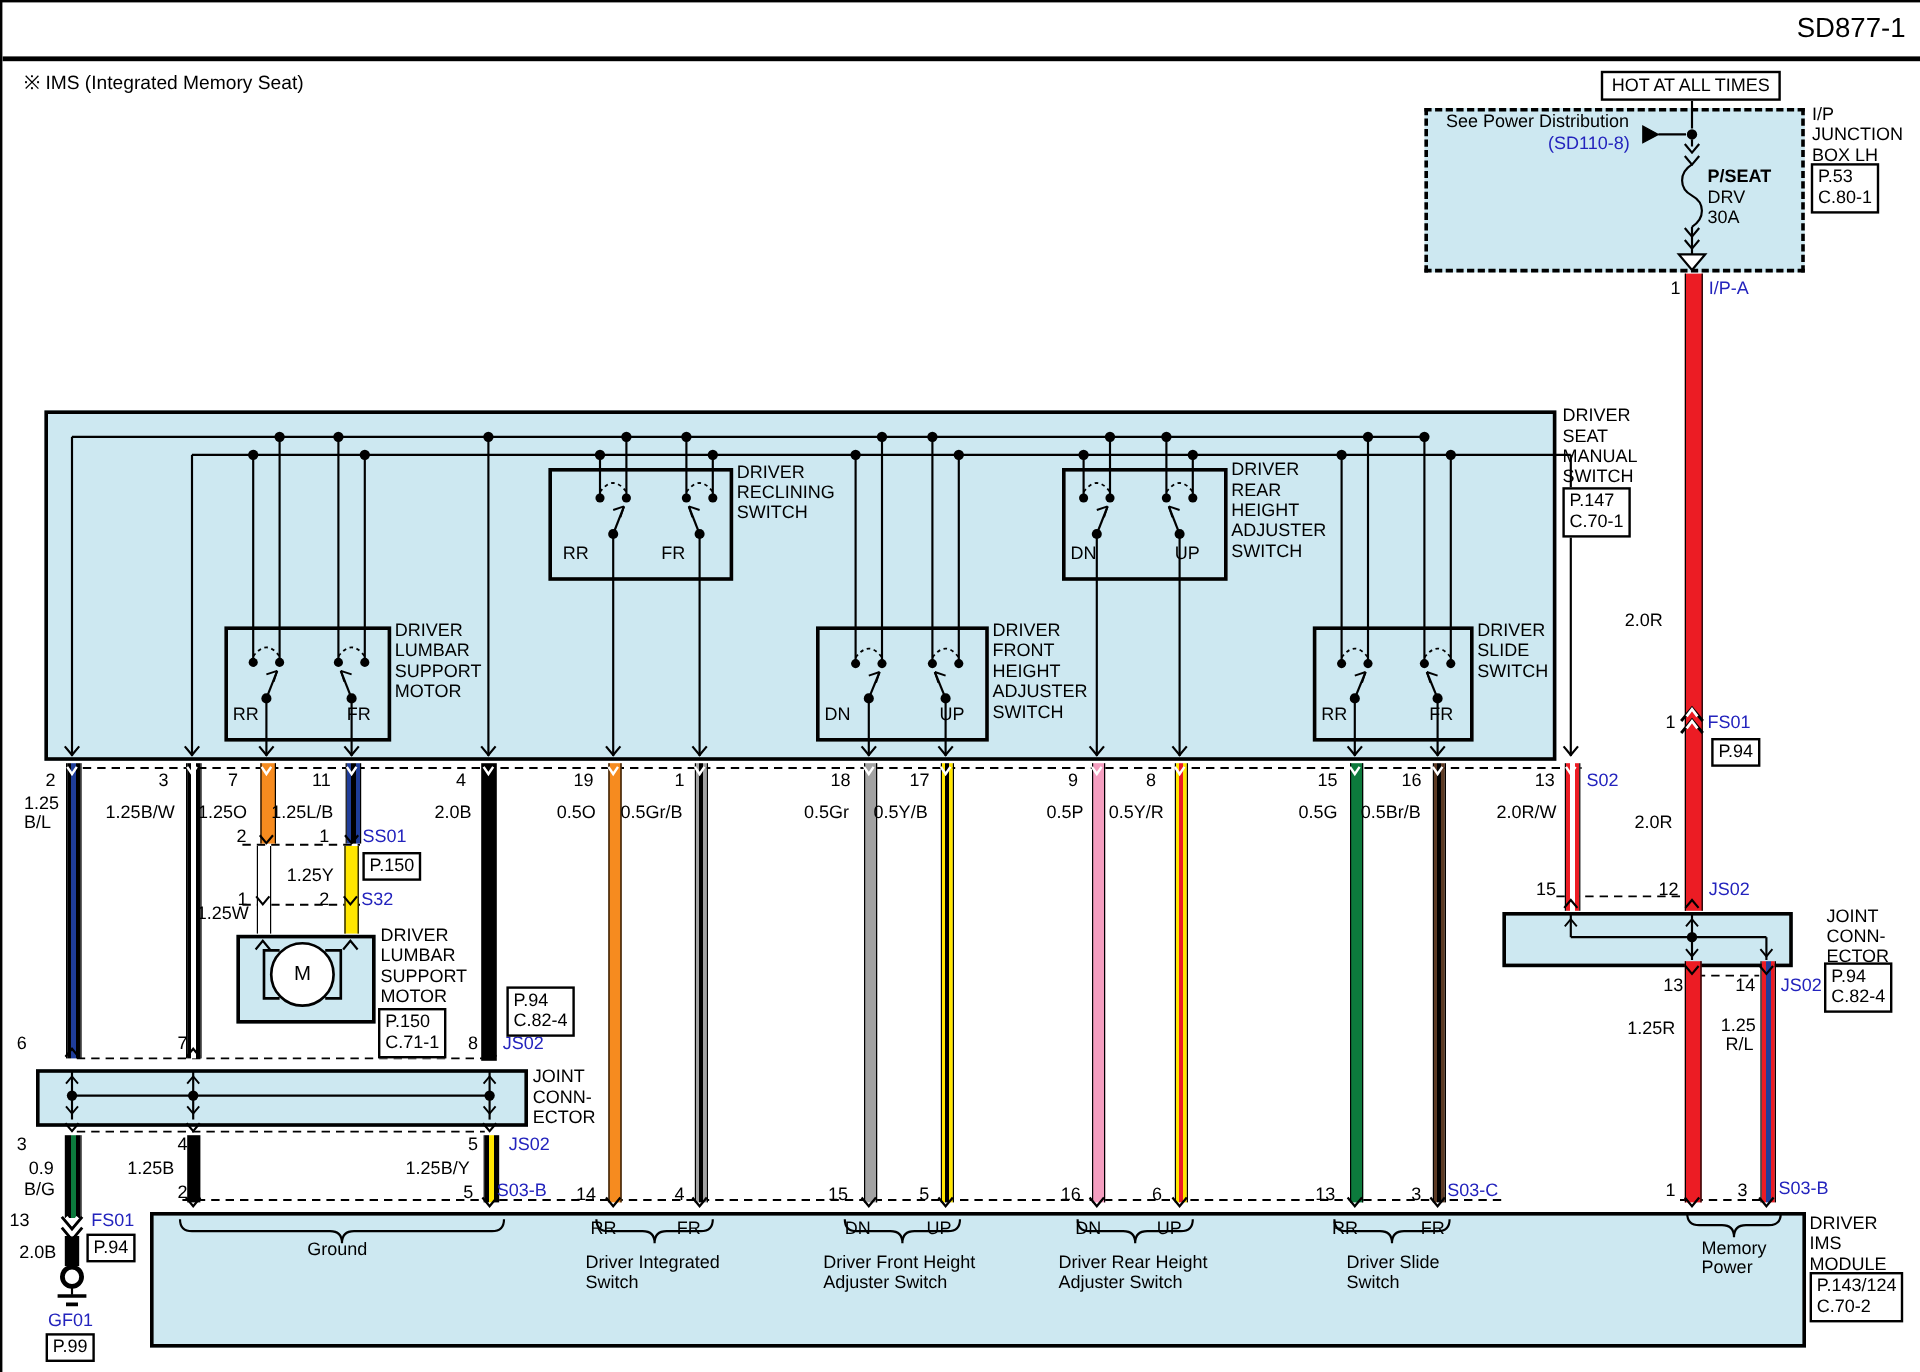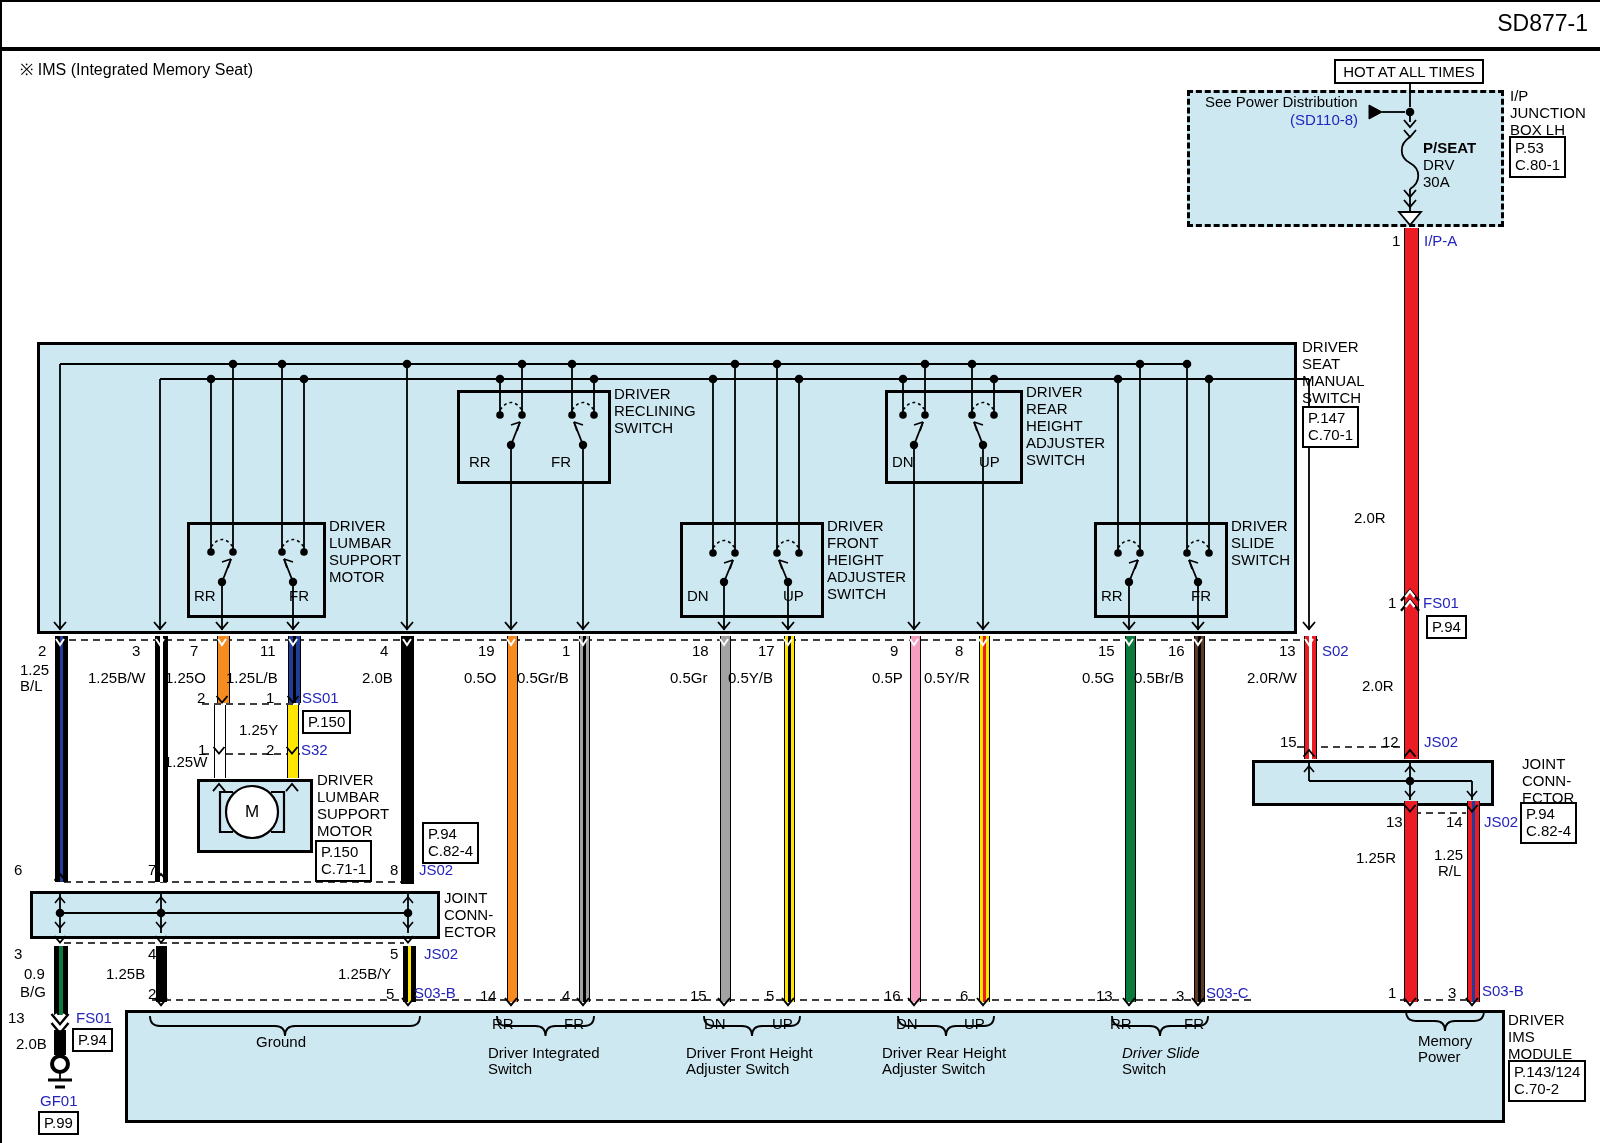--- a/index.html
+++ b/index.html
@@ -450,21 +450,21 @@
     <div class="lbl" style="left: 958px; top: 986px;">6</div>
     <div class="lbl" style="left: 894px; top: 1014px;">DN</div>
     <div class="lbl" style="left: 962px; top: 1014px;">UP</div>
     <div class="lbl" style="left: 880px; top: 1043px;">Driver Rear Height</div>
     <div class="lbl" style="left: 880px; top: 1059px;">Adjuster Switch</div>
     <div class="lbl" style="left: 1094px; top: 986px;">13</div>
     <div class="lbl" style="left: 1174px; top: 986px;">3</div>
     <div class="lbl blue" style="left: 1204px; top: 983px;">S03-C</div>
     <div class="lbl" style="left: 1108px; top: 1014px;">RR</div>
     <div class="lbl" style="left: 1182px; top: 1014px;">FR</div>
-    <div class="lbl" style="left: 1120px; top: 1043px; font-style: italic;">Driver Slide</div>
+    <div class="lbl" style="left: 1120px; top: 1043px;">Driver Slide</div>
     <div class="lbl" style="left: 1120px; top: 1059px;">Switch</div>
     <div class="lbl" style="left: 1386px; top: 983px;">1</div>
     <div class="lbl" style="left: 1446px; top: 983px;">3</div>
     <div class="lbl blue" style="left: 1480px; top: 981px;">S03-B</div>
     <div class="lbl" style="left: 1416px; top: 1031px;">Memory</div>
     <div class="lbl" style="left: 1416px; top: 1047px;">Power</div>
     <div class="lbl" style="left: 1506px; top: 1010px;">DRIVER</div>
     <div class="lbl" style="left: 1506px; top: 1027px;">IMS</div>
     <div class="lbl" style="left: 1506px; top: 1044px;">MODULE</div>
     <div class="lbl" style="left: 1386px; top: 593px;">1</div>

